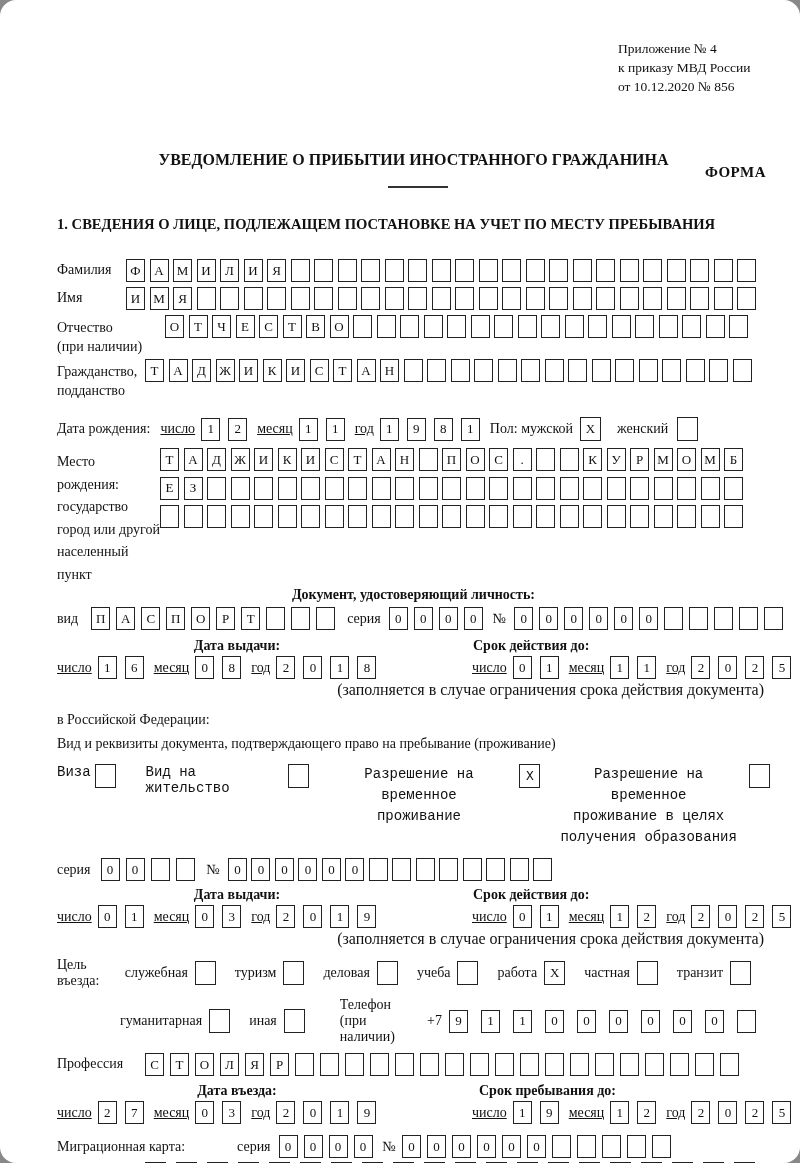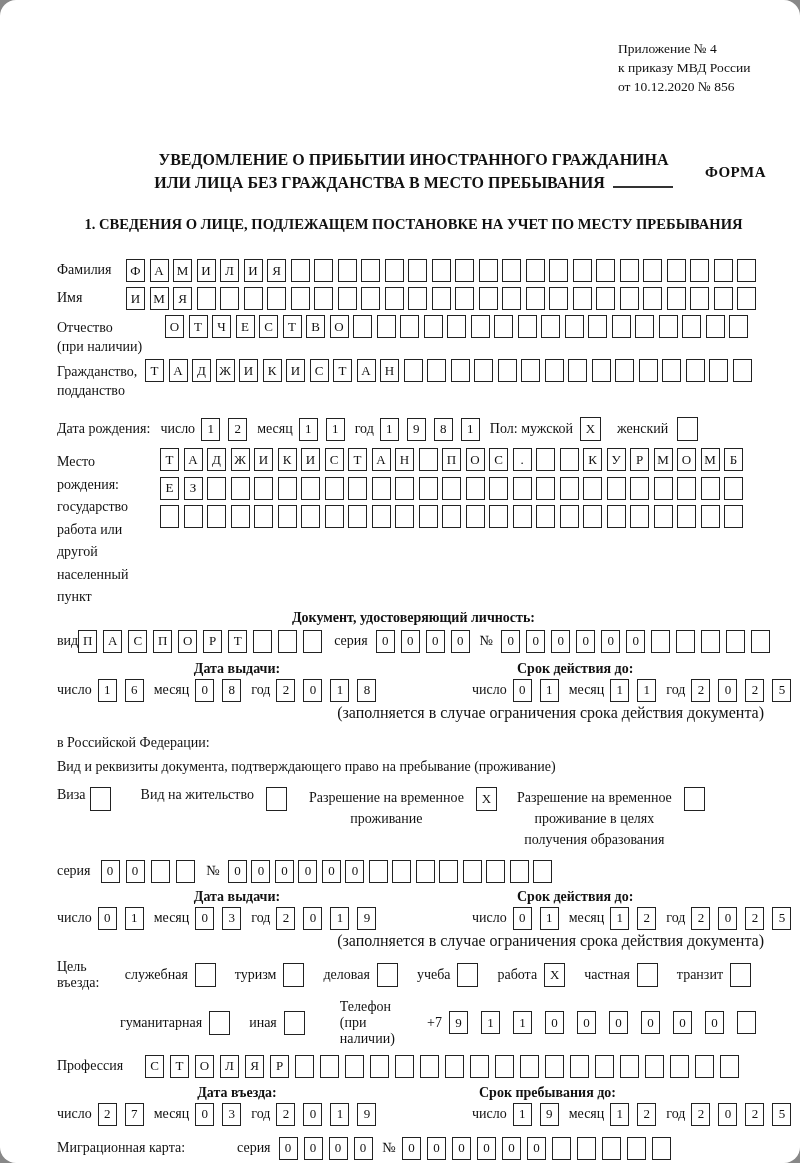--- a/index.html
+++ b/index.html
@@ -6,48 +6,48 @@
   .page{
     position:relative;width:800px;height:1163px;margin:0 auto;background:#ffffff;
     font-family:"Liberation Serif", serif;color:#111;box-sizing:border-box;
     padding:38px 30px 0 57px;overflow:hidden;border-radius:16px;
   }
   .appendix{position:absolute;left:618px;top:40px;font-size:13.5px;line-height:1.4;}
   .appendix .sub{font-size:12.5px;margin-top:4px;line-height:1.4;}
   .forma{position:absolute;right:34px;top:164px;font-weight:bold;font-size:15px;letter-spacing:.5px;}
   .title{margin-top:110px;text-align:center;font-weight:bold;font-size:16px;line-height:23px;}
   .title-underline{display:inline-block;width:60px;border-bottom:2px solid #333;height:14px;margin-left:8px;}
-  .sec-head{margin-top:22px;text-align:center;font-weight:bold;font-size:14.6px;}
+  .sec-head{margin-top:22px;text-align:left;font-weight:bold;font-size:14.6px;}
   .form{margin-top:26px;font-size:14px;}
   .frow{display:flex;align-items:flex-start;margin-bottom:5px;}
   .lab{flex:none;padding-top:3px;}
   .lab2{flex:none;padding-top:3px;line-height:19px;}
   .cells{display:flex;gap:4.5px;flex:none;}
   .cells.g6{gap:6px;}
   .cells.sp{gap:10.5px;}
   .cell{
     flex:none;width:19px;height:23px;border:1.6px solid #222;box-sizing:border-box;
     display:flex;align-items:center;justify-content:center;font-size:13px;background:#fff;
   }
   .sp .cell{width:20.5px;}
   .cbox .cell{width:21px;height:24px;}
   .cbox{flex:none;}
   .w69{width:69px;}  .w88{width:88px;}  .w103{width:103px;} .w108{width:108px;}
   .dhead{display:flex;font-weight:bold;margin-bottom:2px;}
   .dhead .l{width:360px;text-align:center;flex:none;}
-  .dhead .r{margin-left:100px;}
+  .dhead .r{margin-left:56px;}
   .drow{display:flex;align-items:center;margin-bottom:2px;}
   .dgroup{display:flex;align-items:center;flex:none;}
-  .dgroup .dl{margin-right:6px;}
+  .dgroup .dl{margin-right:6px;text-decoration:underline;}
   .dgroup .cells{gap:8px;margin-right:10px;}
   .lgroup{width:360px;}
   .rgroup{margin-left:55px;}
   .note{font-size:16px;text-align:right;padding-right:6px;margin-bottom:9px;}
   .plain{line-height:24px;}
-  .permit{display:flex;align-items:flex-start;margin-top:8px;margin-bottom:10px;}
+  .permit{display:flex;align-items:flex-start;margin-top:8px;margin-bottom:10px;font-family:Liberation Mono, monospace;}
   .permit .opt{display:flex;align-items:flex-start;}
   .permit .txt{text-align:center;line-height:21px;}
   .doc-head{text-align:center;font-weight:bold;margin-bottom:4px;}
   .purpose{display:flex;align-items:center;margin-bottom:8px;}
   .purpose span{margin-right:7px;}
   .purpose .cbox{margin-right:12px;}
   .reps{display:flex;align-items:flex-start;}
   .reps .labs{width:88px;flex:none;line-height:22.5px;padding-top:2px;}
   .reps .rows .cells{margin-bottom:6.5px;}
 </style>
@@ -59,21 +59,21 @@
   <div class="appendix">
     <div>Приложение № 4</div>
     <div>к приказу МВД России</div>
     <div>от 10.12.2020 № 856</div>
   </div>
   <div class="forma">ФОРМА</div>
 
   <div class="title">
     <div>УВЕДОМЛЕНИЕ О ПРИБЫТИИ ИНОСТРАННОГО ГРАЖДАНИНА</div>
     <div>
-      <span>ИЛИ ЛИЦА БЕЗ ГРАЖДАНСТВА В МЕСТО ПРЕБЫВАНИЯ</span><span class="title-underline"></span>
+      <span class="title-underline"></span>
     </div>
   </div>
 
   <div class="sec-head">1. СВЕДЕНИЯ О ЛИЦЕ, ПОДЛЕЖАЩЕМ ПОСТАНОВКЕ НА УЧЕТ ПО МЕСТУ ПРЕБЫВАНИЯ</div>
 
   <div class="form">
 
     <div class="frow">
       <span class="lab w69">Фамилия</span>
       <span class="cells">
@@ -237,21 +237,21 @@
       <span class="dl" style="margin:0 9px 0 16px;">женский</span>
       <span class="cells cbox">
           <span class="cell"></span>
         </span>
     </div>
 
     <div class="frow" style="margin-bottom:1px;">
       <span class="lab2 w103" style="line-height:22.5px;font-family:Liberation Serif, serif;">
         <span>Место рождения:</span><br>
         <span>государство</span><br>
-        <span>работа или другой</span><br>
+        <span>город или другой</span><br>
         <span>населенный пункт</span>
       </span>
       <span>
         <span class="cells" style="margin-bottom:5.5px;">
             <span class="cell">Т</span>
             <span class="cell">А</span>
             <span class="cell">Д</span>
             <span class="cell">Ж</span>
             <span class="cell">И</span>
             <span class="cell">К</span>
@@ -328,21 +328,21 @@
             <span class="cell"></span>
             <span class="cell"></span>
             <span class="cell"></span>
           </span>
       </span>
     </div>
 
     <div class="doc-head">Документ, удостоверяющий личность:</div>
 
     <div class="drow" style="margin-bottom:8px;">
-      <span class="dl" style="">вид</span>
+      <span class="dl" style="margin-right:13px;">вид</span>
       <span class="cells g6" style="margin-right:12px;">
           <span class="cell">П</span>
           <span class="cell">А</span>
           <span class="cell">С</span>
           <span class="cell">П</span>
           <span class="cell">О</span>
           <span class="cell">Р</span>
           <span class="cell">Т</span>
           <span class="cell"></span>
           <span class="cell"></span>

